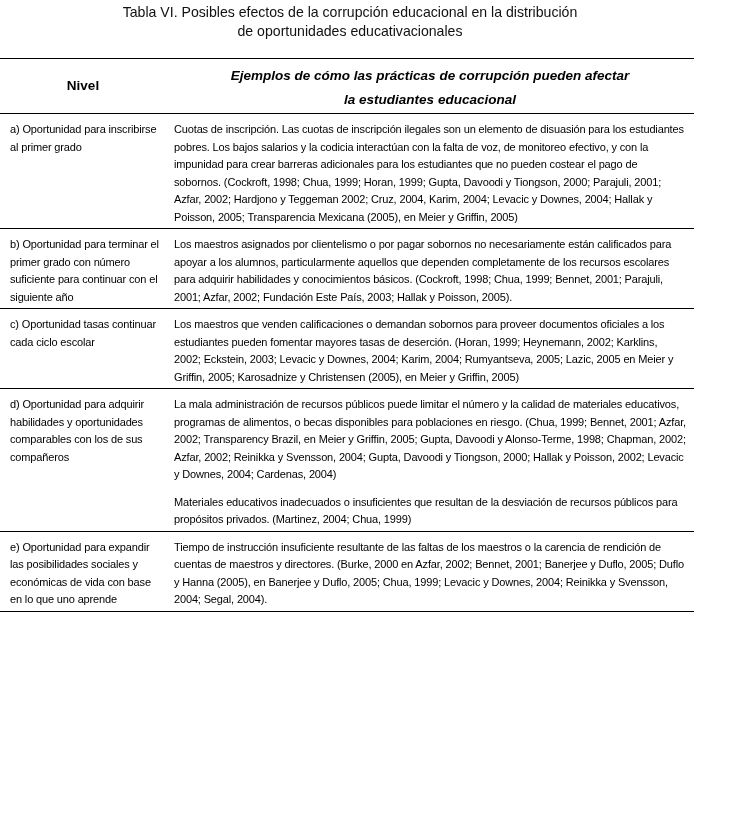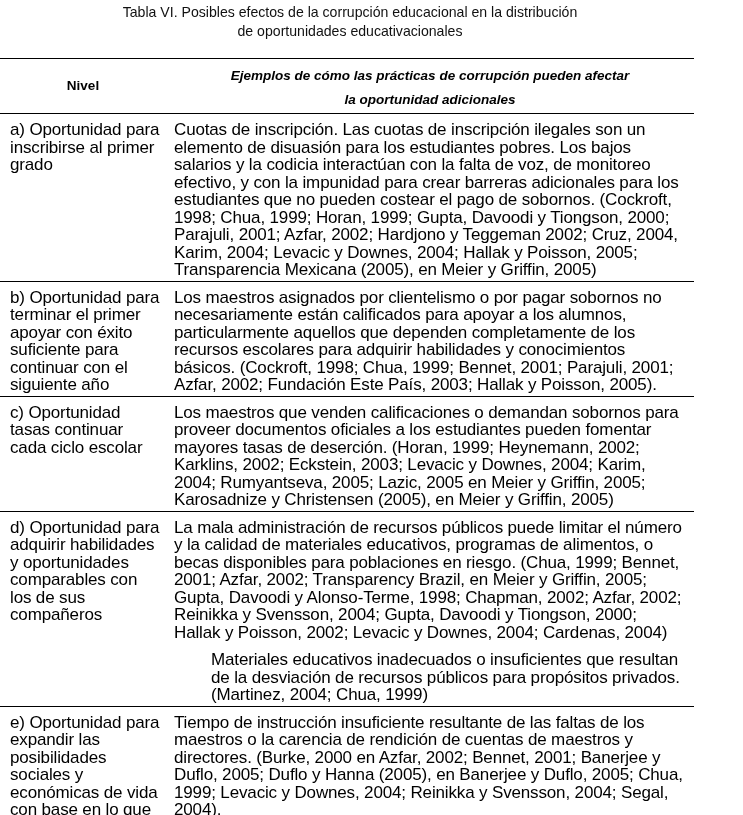--- a/index.html
+++ b/index.html
@@ -21,77 +21,77 @@
   table.t col.c2 { width: 528px; }
   .hr-top { border-top: 1.5px solid #000; }
   th {
     font-weight: bold; font-size: 13.5px; line-height: 24px; text-align: center;
     padding: 4px 0 0 0; height: 50px; vertical-align: middle;
     border-bottom: 1.5px solid #000; position: relative;
   }
   th.nivel { padding-top: 0; }
   th .hline { display: block; font-style: italic; }
   td {
-    vertical-align: top; font-size: 17px; line-height: 17.5px;
+    vertical-align: top; font-size: 11px; line-height: 17.5px;
     border-bottom: 1.5px solid #000; padding: 7px 0 2px 0;
     letter-spacing: -0.15px;
   }
   td.lvl { padding-left: 10px; padding-right: 6px; }
   td.ex { padding-left: 8px; padding-right: 8px; }
   .para { display: block; }
-  .para + .para { margin-top: 10px; margin-left: 37px; }
+  .para + .para { margin-top: 10px; }
 </style>
 </head>
 <body>
 
 <div class="caption">
   <div>Tabla VI. Posibles efectos de la corrupción educacional en la distribución</div>
   <div>de oportunidades educativacionales</div>
 </div>
 
 <table class="t">
   <colgroup>
       <col class="c1">
       <col class="c2">
     </colgroup>
   <thead>
     <tr class="hr-top">
       <th class="nivel hr-top">Nivel</th>
       <th class="hr-top">
         <span class="hline">Ejemplos de cómo las prácticas de corrupción pueden afectar</span>
-        <span class="hline">la oportunidad adicionales</span>
+        <span class="hline">la estudiantes educacional</span>
       </th>
     </tr>
   </thead>
   <tbody>
     <tr>
       <td class="lvl">a) Oportunidad para inscribirse al primer grado</td>
       <td class="ex">
         <span class="para">Cuotas de inscripción. Las cuotas de inscripción ilegales son un elemento de disuasión para los estudiantes pobres. Los bajos salarios y la codicia interactúan con la falta de voz, de monitoreo efectivo, y con la impunidad para crear barreras adicionales para los estudiantes que no pueden costear el pago de sobornos. (Cockroft, 1998; Chua, 1999; Horan, 1999; Gupta, Davoodi y Tiongson, 2000; Parajuli, 2001; Azfar, 2002; Hardjono y Teggeman 2002; Cruz, 2004, Karim, 2004; Levacic y Downes, 2004; Hallak y Poisson, 2005; Transparencia Mexicana (2005), en Meier y Griffin, 2005)</span>
       </td>
     </tr>
     <tr>
-      <td class="lvl">b) Oportunidad para terminar el primer apoyar con éxito suficiente para continuar con el siguiente año</td>
+      <td class="lvl">b) Oportunidad para terminar el primer grado con número suficiente para continuar con el siguiente año</td>
       <td class="ex">
         <span class="para">Los maestros asignados por clientelismo o por pagar sobornos no necesariamente están calificados para apoyar a los alumnos, particularmente aquellos que dependen completamente de los recursos escolares para adquirir habilidades y conocimientos básicos. (Cockroft, 1998; Chua, 1999; Bennet, 2001; Parajuli, 2001; Azfar, 2002; Fundación Este País, 2003; Hallak y Poisson, 2005).</span>
       </td>
     </tr>
     <tr>
       <td class="lvl">c) Oportunidad tasas continuar cada ciclo escolar</td>
       <td class="ex">
         <span class="para">Los maestros que venden calificaciones o demandan sobornos para proveer documentos oficiales a los estudiantes pueden fomentar mayores tasas de deserción. (Horan, 1999; Heynemann, 2002; Karklins, 2002; Eckstein, 2003; Levacic y Downes, 2004; Karim, 2004; Rumyantseva, 2005; Lazic, 2005 en Meier y Griffin, 2005; Karosadnize y Christensen (2005), en Meier y Griffin, 2005)</span>
       </td>
     </tr>
     <tr>
       <td class="lvl">d) Oportunidad para adquirir habilidades y oportunidades comparables con los de sus compañeros</td>
       <td class="ex">
         <span class="para">La mala administración de recursos públicos puede limitar el número y la calidad de materiales educativos, programas de alimentos, o becas disponibles para poblaciones en riesgo. (Chua, 1999; Bennet, 2001; Azfar, 2002; Transparency Brazil, en Meier y Griffin, 2005; Gupta, Davoodi y Alonso-Terme, 1998; Chapman, 2002; Azfar, 2002; Reinikka y Svensson, 2004; Gupta, Davoodi y Tiongson, 2000; Hallak y Poisson, 2002; Levacic y Downes, 2004; Cardenas, 2004)</span>
         <span class="para">Materiales educativos inadecuados o insuficientes que resultan de la desviación de recursos públicos para propósitos privados. (Martinez, 2004; Chua, 1999)</span>
       </td>
     </tr>
     <tr>
-      <td class="lvl">e) Oportunidad para expandir las posibilidades sociales y económicas de vida con base en lo que uno cuotas</td>
+      <td class="lvl">e) Oportunidad para expandir las posibilidades sociales y económicas de vida con base en lo que uno aprende</td>
       <td class="ex">
         <span class="para">Tiempo de instrucción insuficiente resultante de las faltas de los maestros o la carencia de rendición de cuentas de maestros y directores. (Burke, 2000 en Azfar, 2002; Bennet, 2001; Banerjee y Duflo, 2005; Duflo y Hanna (2005), en Banerjee y Duflo, 2005; Chua, 1999; Levacic y Downes, 2004; Reinikka y Svensson, 2004; Segal, 2004).</span>
       </td>
     </tr>
   </tbody>
 </table>
 
 </body></html>

